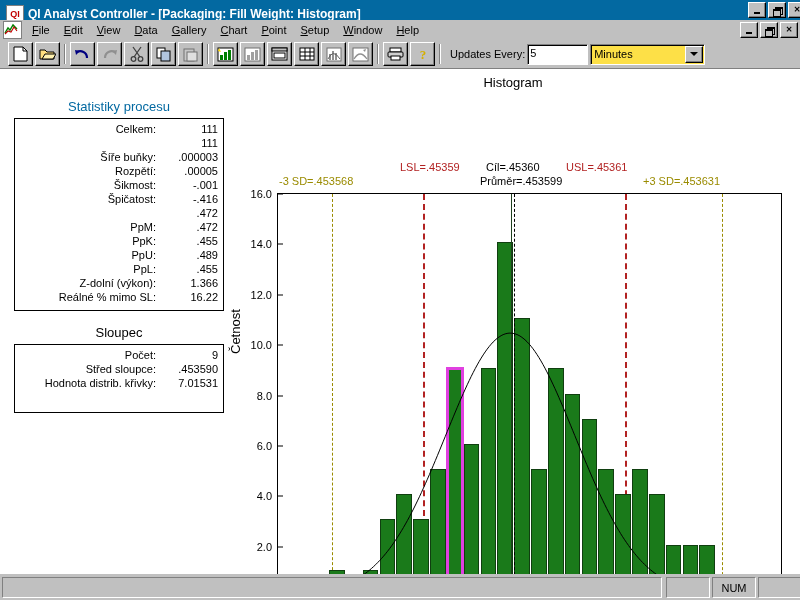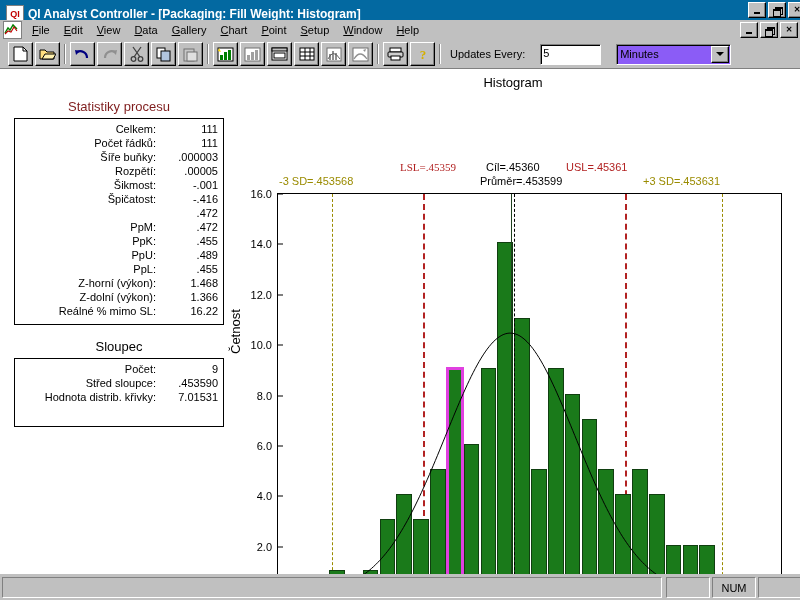--- a/index.html
+++ b/index.html
@@ -72,33 +72,33 @@
   .tbtn{
     width:23px;height:22px;margin:0 1px;background:#c0c0c0;
     border-top:1px solid #fff;border-left:1px solid #fff;
     border-right:1px solid #000;border-bottom:1px solid #000;
     box-shadow:inset -1px -1px 0 #808080;
     display:flex;align-items:center;justify-content:center;flex:none;
   }
   .tbtn svg{display:block;}
   .tb-div{width:1px;height:20px;background:#808080;margin:0 3px;border-right:1px solid #fff;}
   .updates-wrap{
-    display:flex;align-items:center;margin-left:6px;gap:15px;
+    display:flex;align-items:center;margin-left:6px;gap:2px;
   }
   .updates-label{font-size:11px;}
   .upd-input{
     width:55px;height:17px;background:#fff;
     border-top:1px solid #808080;border-left:1px solid #808080;
     border-right:1px solid #fff;border-bottom:1px solid #fff;
     box-shadow:inset 1px 1px 0 #000;
     font-size:11px;padding:1px 2px;line-height:15px;
     font-family:"Liberation Sans",sans-serif;
   }
   .upd-select{
-    width:110px;height:19px;background:#8b5cf6;
+    width:110px;height:19px;background:#fde047;
     border-top:1px solid #808080;border-left:1px solid #808080;
     border-right:1px solid #fff;border-bottom:1px solid #fff;
     box-shadow:inset 1px 1px 0 #000;
     display:flex;align-items:center;justify-content:space-between;
     font-size:11px;padding-left:3px;position:relative;
   }
   .sel-arrow{
     width:16px;height:15px;background:#c0c0c0;margin-right:1px;
     border-top:1px solid #fff;border-left:1px solid #fff;
     border-right:1px solid #000;border-bottom:1px solid #000;
@@ -110,39 +110,39 @@
   
   .client{
     position:absolute;left:0;top:68px;width:800px;height:505px;
     background:#fff;border-top:1px solid #808080;
     overflow:hidden;
   }
 
   
   .stats-col{position:absolute;left:14px;top:30px;width:210px;}
   .panel-title{
-    text-align:center;font-size:13px;margin-bottom:4px;color:#7f1d1d;
+    text-align:center;font-size:13px;margin-bottom:4px;color:#0369a1;
   }
   .panel-box{
     border:1px solid #000;background:#fff;padding:3px 5px 6px 4px;
   }
   .srow{display:flex;justify-content:flex-end;line-height:14px;font-size:11px;white-space:nowrap;}
   .srow .k{text-align:right;flex:1;padding-right:6px;}
   .srow .v{width:56px;text-align:right;}
   .panel-title2{text-align:center;font-size:13px;margin:14px 0 4px;}
   .panel-box2{border:1px solid #000;background:#fff;padding:3px 5px 22px 4px;}
 
   
   .chart{position:absolute;left:230px;top:0px;width:566px;height:503px;background:#fff;}
   .chart-title{
     position:absolute;left:0;top:6px;width:566px;text-align:center;
     font-size:13px;color:#000;
   }
   .lbl{position:absolute;font-size:11px;white-space:nowrap;}
-  .lbl.lsl{color:#b22222;left:170px;top:92px;font-family:Liberation Serif, serif;}
+  .lbl.lsl{color:#b22222;left:170px;top:92px;}
   .lbl.usl{color:#b22222;left:336px;top:92px;}
   .lbl.cil{color:#000;left:256px;top:92px;}
   .lbl.prumer{color:#000;left:250px;top:106px;}
   .lbl.sdlo{color:#9a8b00;left:49px;top:106px;}
   .lbl.sdhi{color:#9a8b00;left:413px;top:106px;}
 
   .plotwrap{position:absolute;left:0;top:0;width:566px;height:503px;}
   .plot{
     position:absolute;left:47px;top:124px;width:505px;height:403px;
     border:1px solid #000;background:#fff;box-sizing:border-box;
@@ -360,21 +360,20 @@
   <div class="client">
 
     <div class="stats-col">
       <div class="panel-title">Statistiky procesu</div>
       <div class="panel-box">
         <div class="srow">
             <span class="k">Celkem:</span>
             <span class="v">111</span>
           </div>
         <div class="srow">
-            <span class="k">Počet řádků:</span>
             <span class="v">111</span>
           </div>
         <div class="srow">
             <span class="k">Šíře buňky:</span>
             <span class="v">.000003</span>
           </div>
         <div class="srow">
             <span class="k">Rozpětí:</span>
             <span class="v">.00005</span>
           </div>
@@ -397,24 +396,20 @@
             <span class="k">PpK:</span>
             <span class="v">.455</span>
           </div>
         <div class="srow">
             <span class="k">PpU:</span>
             <span class="v">.489</span>
           </div>
         <div class="srow">
             <span class="k">PpL:</span>
             <span class="v">.455</span>
-          </div>
-        <div class="srow">
-            <span class="k">Z-horní (výkon):</span>
-            <span class="v">1.468</span>
           </div>
         <div class="srow">
             <span class="k">Z-dolní (výkon):</span>
             <span class="v">1.366</span>
           </div>
         <div class="srow">
             <span class="k">Reálné % mimo SL:</span>
             <span class="v">16.22</span>
           </div>
       </div>

